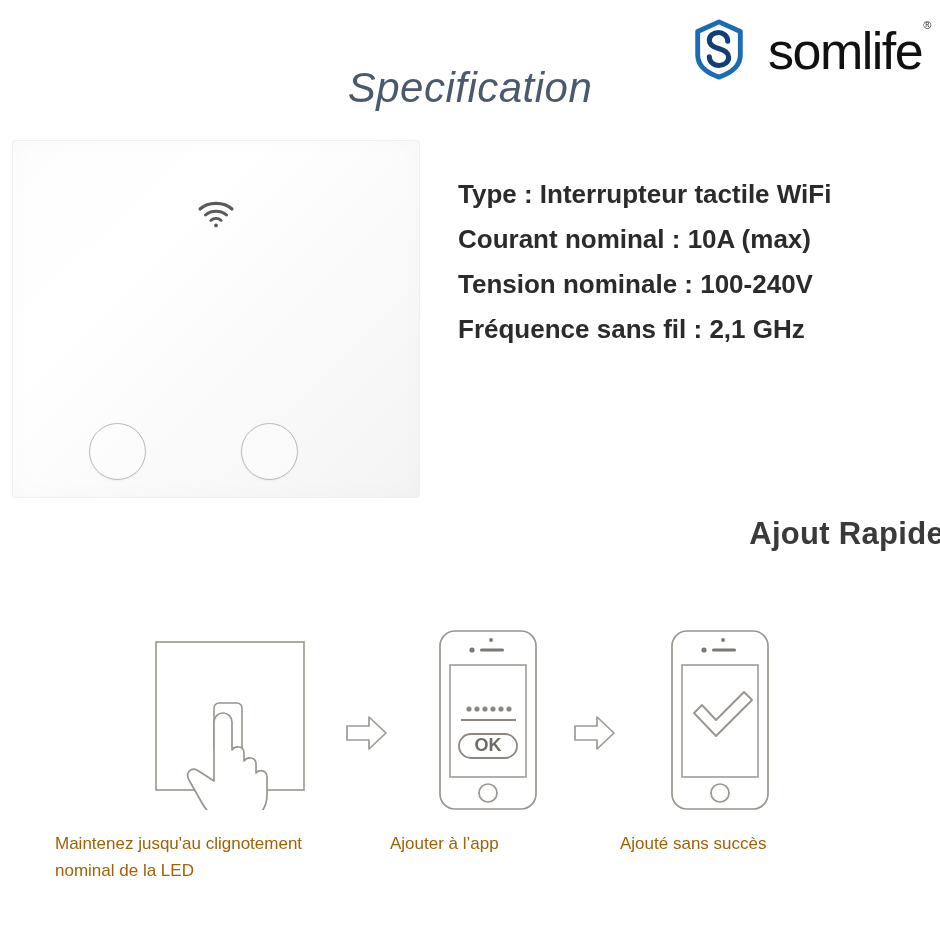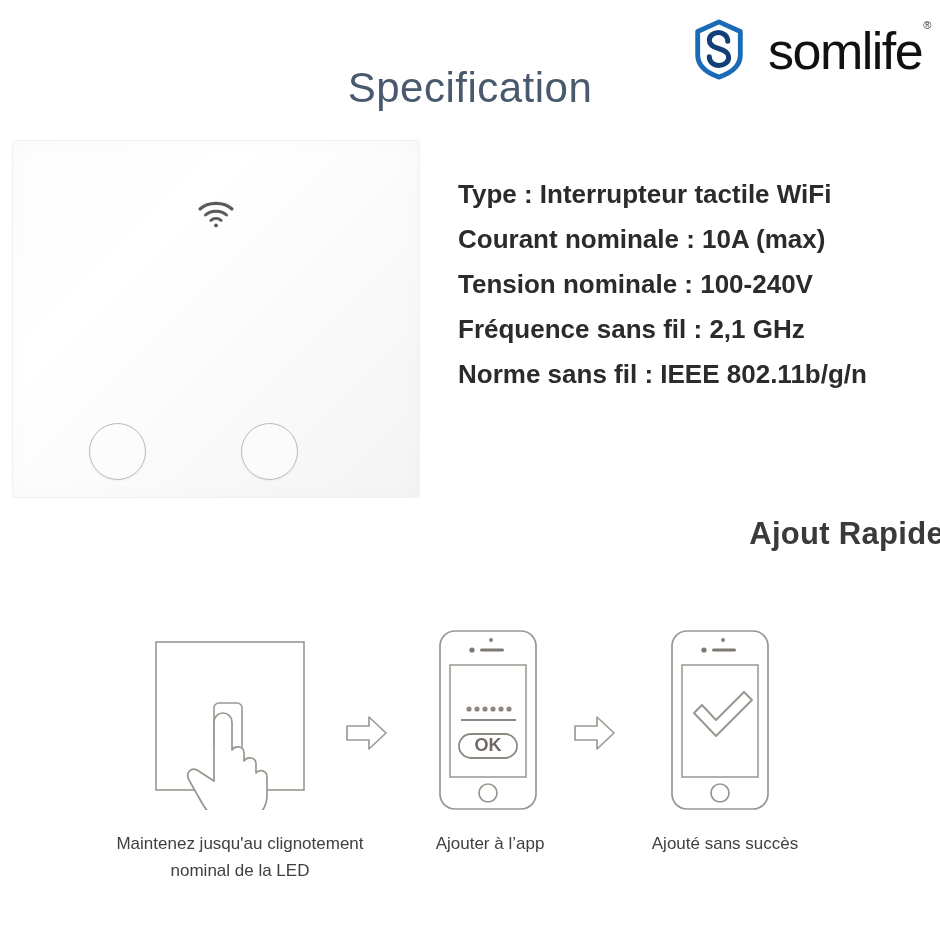--- a/index.html
+++ b/index.html
@@ -51,20 +51,21 @@
   #spec-title {
     position: absolute;
     top: 64px;
     left: 0;
     width: 940px;
     text-align: center;
     font-size: 42px;
     font-weight: 300;
     color: #4a5a6e;
     letter-spacing: 0.5px;
+    font-style: italic;
   }
 
   
   #product-panel {
     position: absolute;
     left: 12px;
     top: 140px;
     width: 408px;
     height: 358px;
     background: linear-gradient(135deg, #fdfdfd 0%, #ffffff 32%, #fafafa 62%, #f4f4f4 100%);
@@ -147,23 +148,22 @@
     top: 88px;
     width: 46px;
     height: 40px;
   }
   #arrow-1 { left: 344px; }
   #arrow-2 { left: 572px; }
 
   
   .caption {
     position: absolute;
-    text-align: center;
     font-size: 17px;
-    color: #404040;
+    color: #a16207;
     line-height: 27px;
   }
   #caption-1 { top: 830px; left: 55px;  width: 370px; }
   #caption-2 { top: 830px; left: 390px; width: 200px; }
   #caption-3 { top: 830px; left: 620px; width: 210px; }
 </style>
 </head>
 <body>
 
 <div id="page">
@@ -184,24 +184,23 @@
       <path d="M9.5 18 C15 13 25 13 30.5 18" fill="none" stroke="#5a5a5a" stroke-width="3" stroke-linecap="round"></path>
       <path d="M14.8 23.4 C17.7 20.6 22.3 20.6 25.2 23.4" fill="none" stroke="#5a5a5a" stroke-width="2.8" stroke-linecap="round"></path>
       <circle cx="20" cy="28.4" r="1.9" fill="#5a5a5a"></circle>
     </svg>
     <div class="touch-btn" id="touch-btn-left"></div>
     <div class="touch-btn" id="touch-btn-right"></div>
   </div>
 
   <div id="spec-list">
     <div class="spec-line">Type : Interrupteur tactile WiFi</div>
-    <div class="spec-line">Courant nominale : 10A (max)</div>
+    <div class="spec-line">Courant nominal : 10A (max)</div>
     <div class="spec-line">Tension nominale : 100-240V</div>
     <div class="spec-line">Fréquence sans fil : 2,1 GHz</div>
-    <div class="spec-line">Norme sans fil : IEEE 802.11b/g/n</div>
   </div>
 
   <div id="quickadd-title">Ajout Rapide</div>
 
   <div id="steps">
 
     <div class="step" id="step-1">
       <svg width="180" height="180" viewBox="0 0 180 180">
         <rect x="11" y="12" width="148" height="148" fill="none" stroke="#9a958e" stroke-width="1.6"></rect>
 

